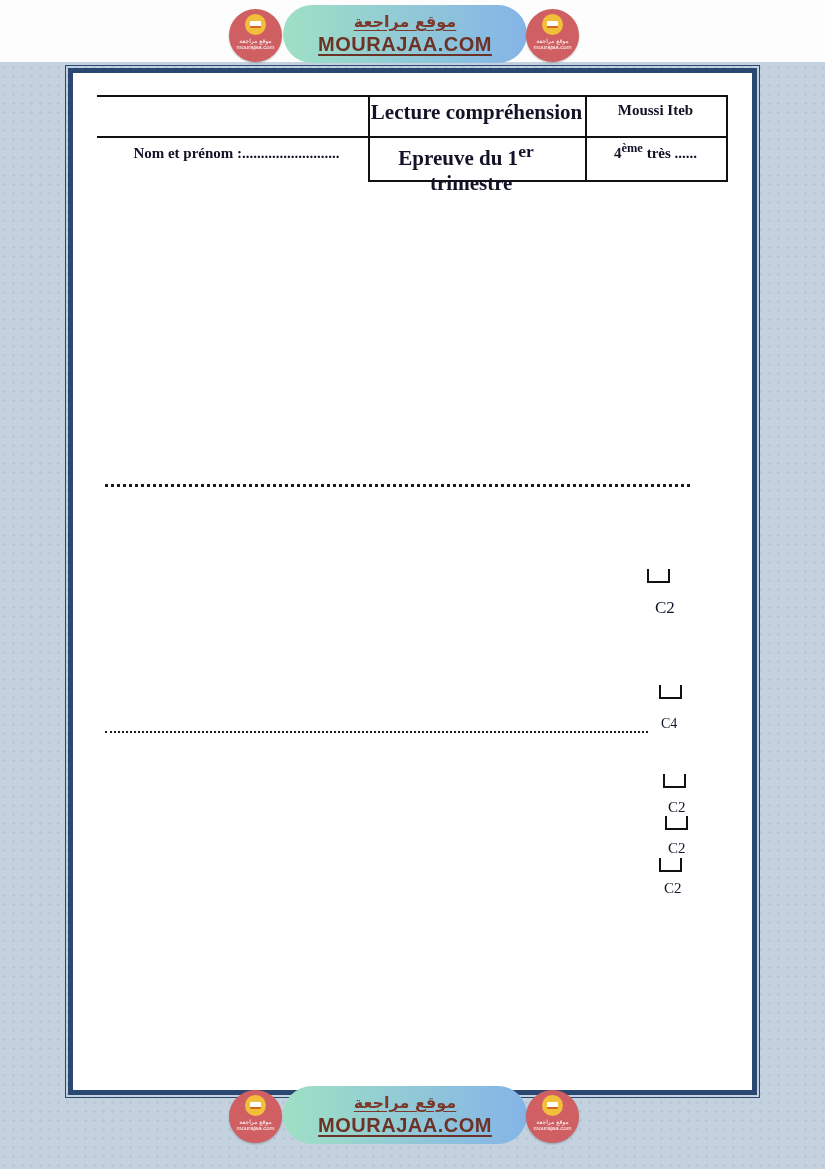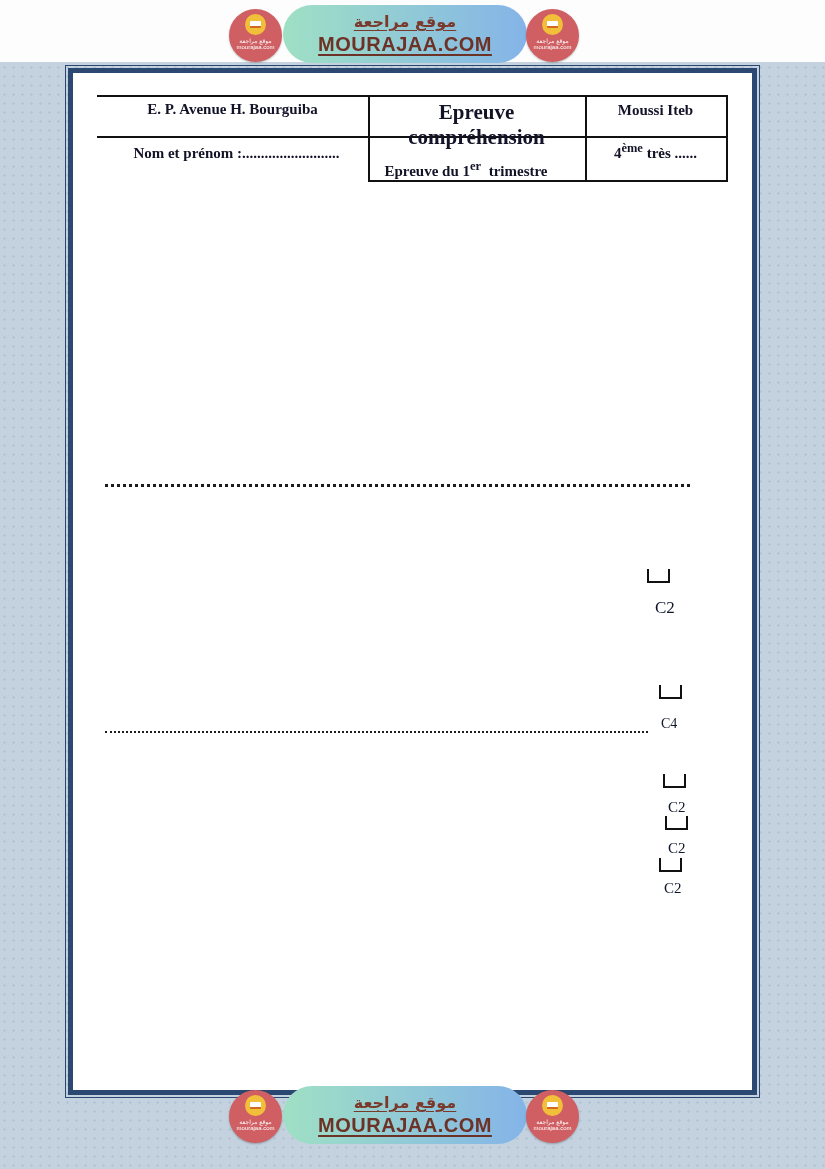--- a/index.html
+++ b/index.html
@@ -96,32 +96,31 @@
 <div class="abs page"></div>
 
 <div class="abs hline" style="left:97px;  top:95px;  width:631px;"></div>
 <div class="abs hline" style="left:97px;  top:136px; width:631px;"></div>
 <div class="abs hline" style="left:368px; top:180px; width:360px;"></div>
 <div class="abs vline" style="left:368px; top:95px;  height:87px;"></div>
 <div class="abs vline" style="left:585px; top:95px;  height:87px;"></div>
 <div class="abs vline" style="left:726px; top:95px;  height:87px;"></div>
 
 <div class="abs cell serif" style="left:97px; top:101px; width:271px; font-size:15px; line-height:17px;">
-  <div>E. P. Avenue H. Bourguiba</div>
 </div>
 <div class="abs cell serif" style="left:368px; top:100px; width:217px; font-size:21px;">
-  <span>Epreuve compréhension</span>
+  <span>Lecture compréhension</span>
 </div>
 <div class="abs cell serif" style="left:585px; top:102px; width:141px; font-size:15px;">
   <span>Moussi Iteb</span>
 </div>
 <div class="abs cell serif" style="left:105px; top:145px; width:263px; font-size:15px; text-align:center;">
   <span>Nom et prénom :..........................</span>
 </div>
-<div class="abs cell serif" style="left:368px; top:159px; width:196px; font-size:15px;">
+<div class="abs cell serif" style="left:368px; top:141px; width:196px; font-size:21px;">
   <span>Epreuve du 1</span><sup>er</sup><span class="pre">  trimestre</span>
 </div>
 <div class="abs cell serif" style="left:585px; top:141px; width:141px; font-size:15px;">
   <span>4</span><sup>ème</sup><span class="pre"> très ......</span>
 </div>
 
 <div class="abs sans" style="left:105px; top:188px; font-size:19px; color:#161616;">
   <span>Je lis le texte:</span>
 </div>
 <div class="abs serif bodytext" style="left:105px; top:220px; width:600px;">

